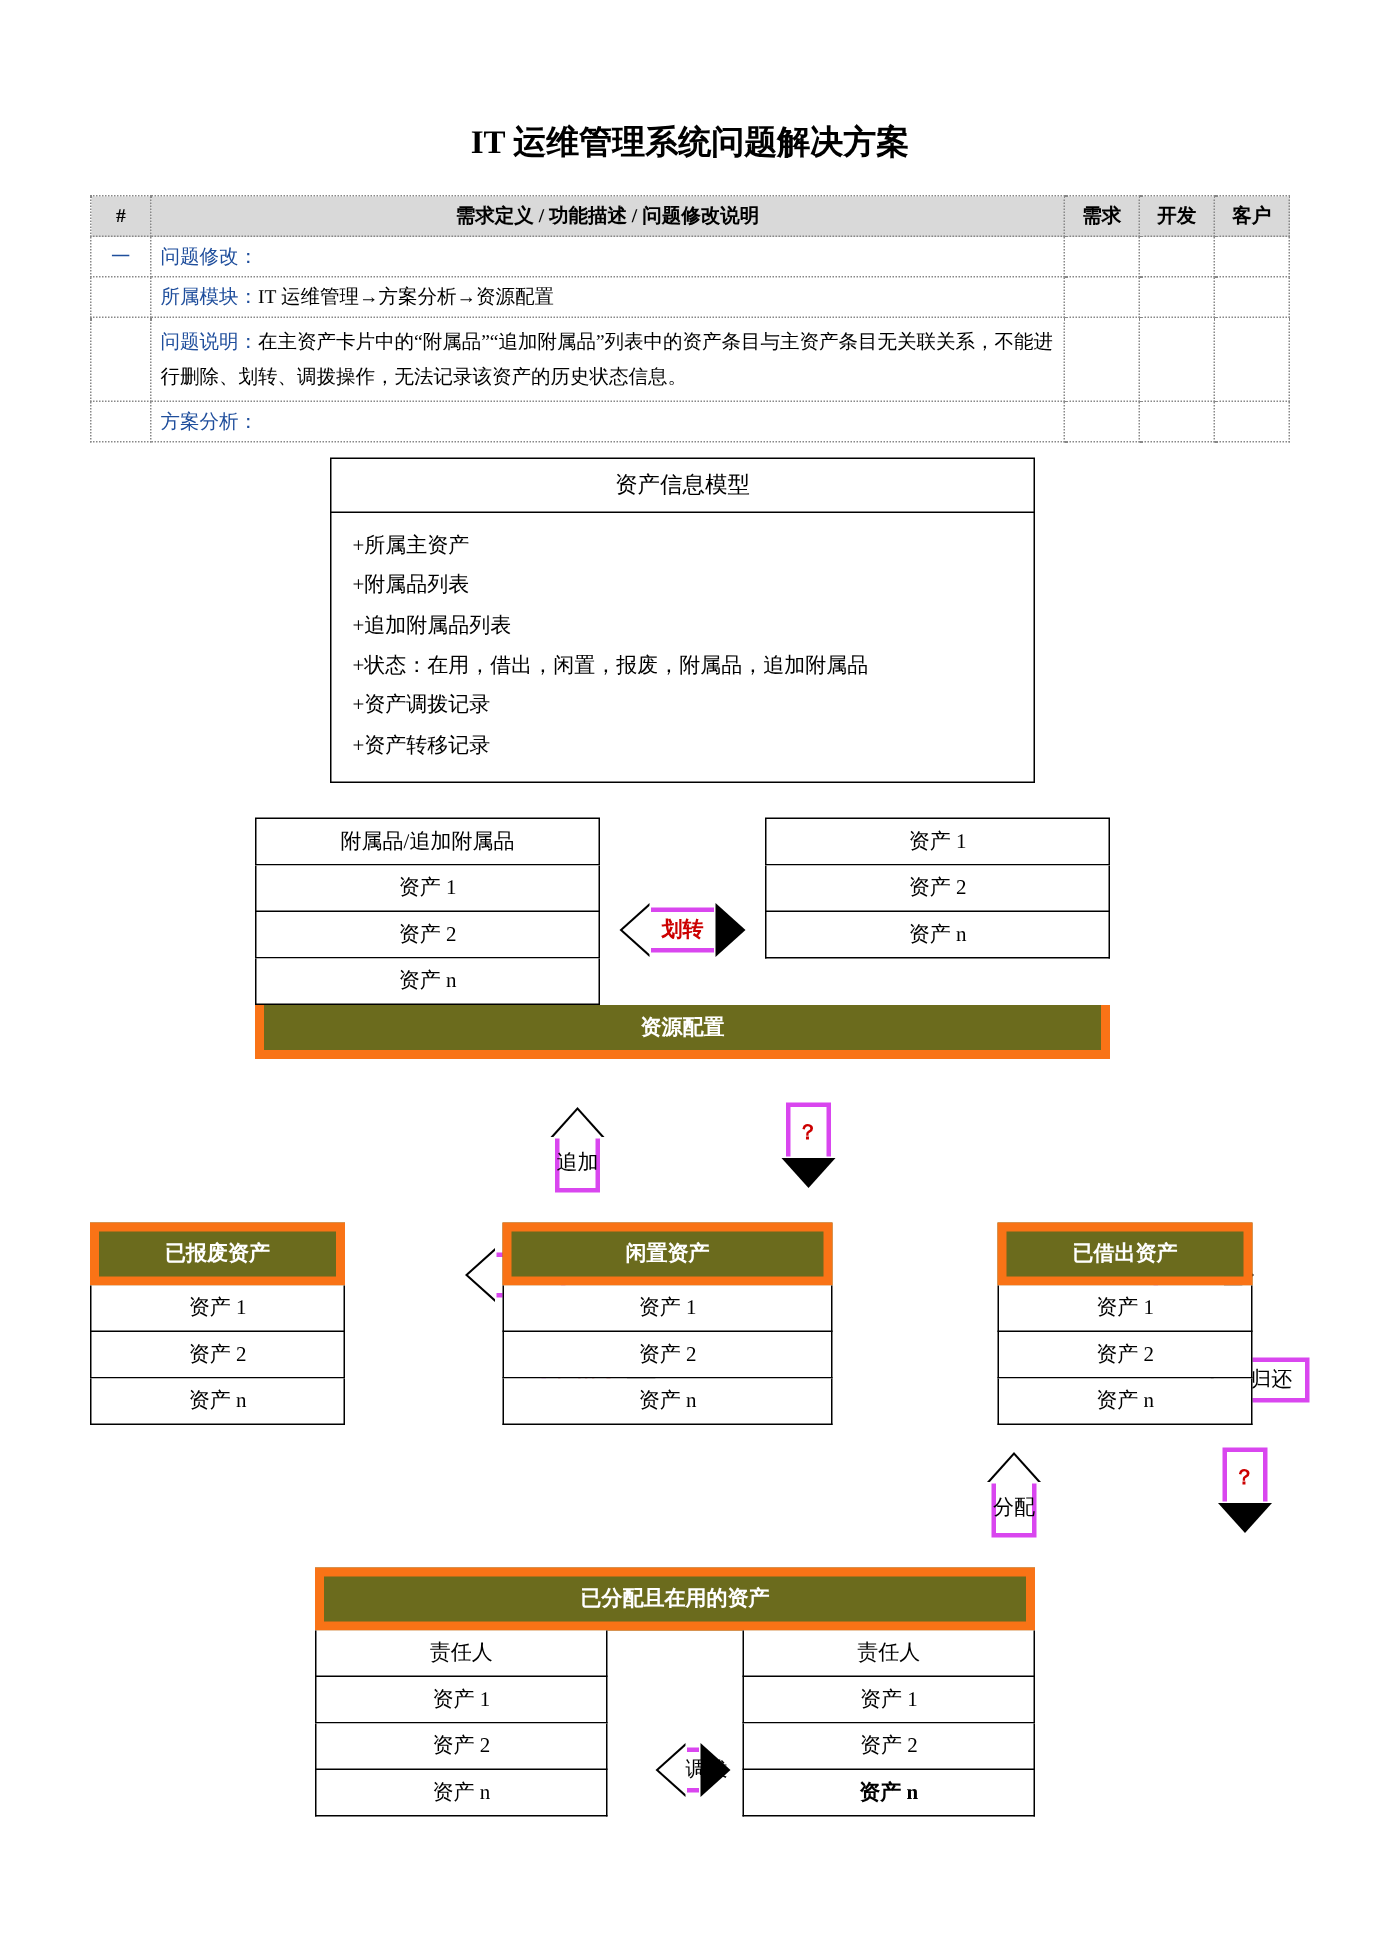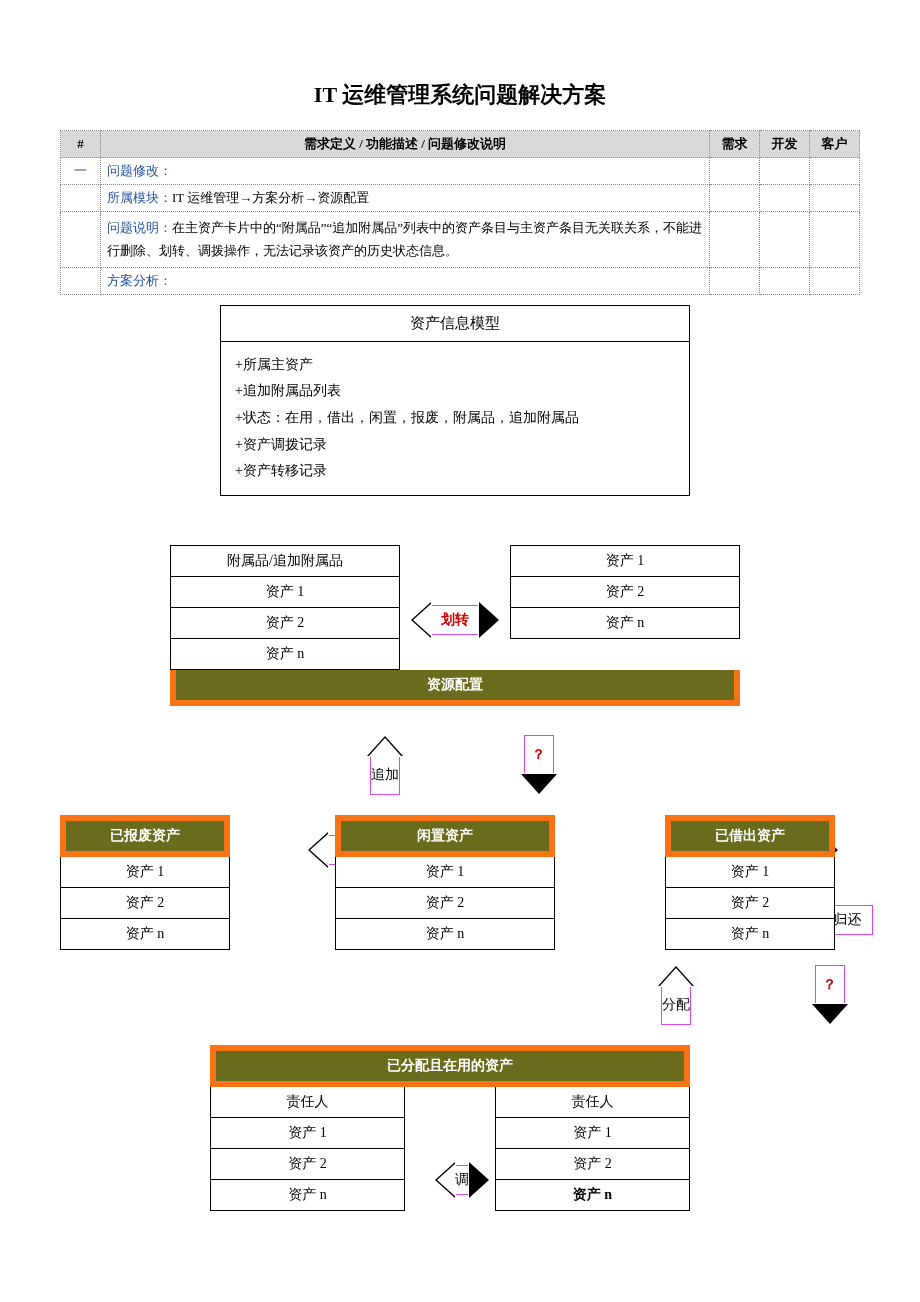--- a/index.html
+++ b/index.html
@@ -81,21 +81,21 @@
     border: 1px solid #000;
     border-top: none;
     padding: 10px 14px;
     line-height: 1.9;
     font-size: 14px;
   }
   .arrow-lr, .arrow-l, .arrow-r, .arrow-ud, .arrow-u, .arrow-d {
     display: inline-block;
     position: relative;
     background: #fff;
-    border: 1px solid #d946ef;
+    border: 3px solid #d946ef;
     box-sizing: border-box;
   }
   
   .arrow-lr { height: 30px; }
   .arrow-lr::before, .arrow-lr::after {
     content: "";
     position: absolute;
     top: 50%;
     width: 0; height: 0;
     border-top: 18px solid transparent;
@@ -233,20 +233,21 @@
   </tbody>
     </table>
 
   <div class="diagram">
 
     
     <div class="abs model-box">
       <div class="model-title">资产信息模型</div>
       <div class="model-body">
         <div>+所属主资产</div>
+        <div>+附属品列表</div>
         <div>+追加附属品列表</div>
         <div>+状态：在用，借出，闲置，报废，附属品，追加附属品</div>
         <div>+资产调拨记录</div>
         <div>+资产转移记录</div>
       </div>
     </div>
 
     
     <div class="abs" style="left:110px; top:240px; width:570px;">
       <div style="display:flex; align-items:stretch;">

